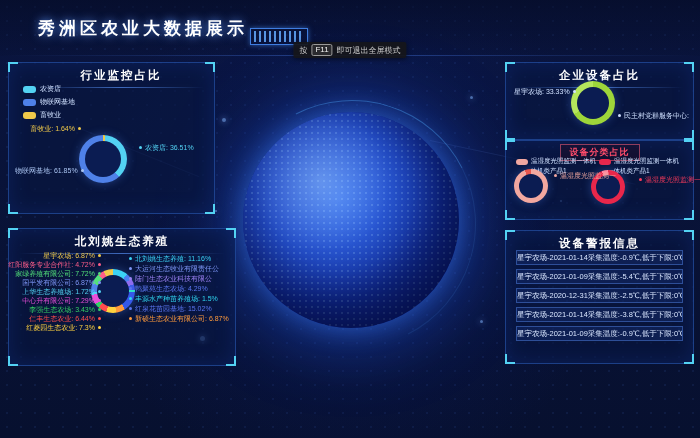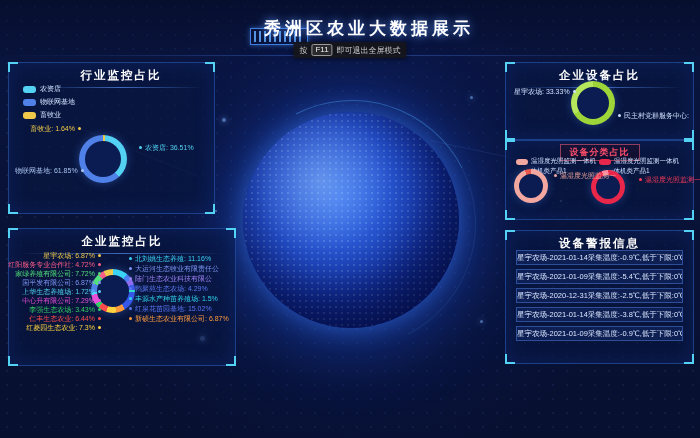--- a/index.html
+++ b/index.html
@@ -8,21 +8,21 @@
     font-family:"Liberation Sans",sans-serif;
     background:
       radial-gradient(circle at 50% 52%, rgba(30,80,230,.40), rgba(12,30,110,.18) 38%, rgba(0,0,0,0) 64%),
       radial-gradient(rgba(80,130,230,.10) 1px, rgba(0,0,0,0) 1px),
       linear-gradient(#0a1540,#07102f);
     background-size:auto,14px 14px,auto;
   }
   
   .header{position:absolute;left:0;top:0;right:0;height:56px;background:linear-gradient(rgba(4,10,34,.6),rgba(4,10,34,.1));}
   .header-line{position:absolute;left:0;top:55px;right:0;height:1px;background:linear-gradient(to right,rgba(0,0,0,0),rgba(70,120,230,.45),rgba(0,0,0,0));}
-  .title{position:absolute;top:17px;left:0;right:0;text-align:center;font-size:17px;font-weight:bold;color:#fff;letter-spacing:4px;text-shadow:0 0 10px rgba(90,150,255,.9);padding-left:38px;}
+  .title{position:absolute;top:17px;left:0;right:0;font-size:17px;font-weight:bold;color:#fff;letter-spacing:4px;text-shadow:0 0 10px rgba(90,150,255,.9);padding-left:38px;}
   .logo{position:absolute;left:250px;top:28px;width:50px;height:11px;border:1px solid #3f7de0;box-shadow:0 0 5px rgba(63,125,224,.7);padding:2px 3px;background:repeating-linear-gradient(90deg, rgba(100,170,255,.85) 0 2px, rgba(0,0,0,0) 2px 5px) content-box;}
   .hint{position:absolute;top:42px;left:50%;transform:translateX(-50%);display:flex;align-items:center;background:rgba(22,22,26,.93);padding:2px 6px;font-size:8px;color:#c9c9c9;border-radius:2px;box-shadow:0 1px 5px rgba(0,0,0,.55);white-space:nowrap;}
   .key{border:1px solid #9a9a9a;border-radius:2px;padding:0 3px;margin:0 4px;color:#f2f2f2;background:#2a2a2e;font-size:8px;line-height:10px;}
   
   .orbit{position:absolute;left:228px;top:100px;width:246px;height:246px;border-radius:50%;border:1px solid rgba(0,0,0,0);border-top-color:rgba(90,190,255,.38);border-right-color:rgba(90,190,255,.12);transform:rotate(18deg);}
   .globe{position:absolute;left:243px;top:112px;width:216px;height:216px;border-radius:50%;
     background:
       radial-gradient(circle at 36% 32%, rgba(160,205,255,.50), rgba(80,140,255,.22) 35%, rgba(0,0,0,0) 60%),
       radial-gradient(rgba(150,200,255,.30) 1px, rgba(0,0,0,0) 1.4px),
       radial-gradient(circle at 45% 40%, #2e66e8 0%, #1b43c8 40%, #0c2390 72%, #071a6e 100%);
@@ -126,21 +126,21 @@
         </li>
     </ul>
     <div class="donut d-industry" style="background: conic-gradient(rgb(240, 201, 74) 0%, rgb(240, 201, 74) 1.64%, rgb(83, 210, 243) 1.64%, rgb(83, 210, 243) 38.15%, rgb(79, 129, 232) 38.15%, rgb(79, 129, 232) 100%);"></div>
     <div class="co dot-r ind-a" style="color: rgb(240, 201, 74);">畜牧业: 1.64%</div>
     <div class="co dot-l ind-b" style="color: rgb(83, 210, 243);">农资店: 36.51%</div>
     <div class="co dot-r ind-c" style="color: rgb(169, 195, 240);">物联网基地: 61.85%</div>
   </section>
 
   <section class="panel p-enterprise">
     <div class="cx"></div>
-    <h2 class="ptitle">企业监控占比</h2>
+    <h2 class="ptitle">北刘姚生态养殖</h2>
     <div class="pdiv"></div>
     <div class="donut d-ent" style="background: conic-gradient(rgb(59, 210, 245) 0%, rgb(59, 210, 245) 11.16%, rgb(74, 125, 240) 11.16%, rgb(74, 125, 240) 15.56%, rgb(142, 108, 240) 15.56%, rgb(142, 108, 240) 19.96%, rgb(63, 90, 232) 19.96%, rgb(63, 90, 232) 24.25%, rgb(47, 224, 200) 24.25%, rgb(47, 224, 200) 25.75%, rgb(53, 88, 232) 25.75%, rgb(53, 88, 232) 40.77%, rgb(255, 154, 60) 40.77%, rgb(255, 154, 60) 47.64%, rgb(255, 210, 63) 47.64%, rgb(255, 210, 63) 54.94%, rgb(255, 77, 77) 54.94%, rgb(255, 77, 77) 61.38%, rgb(53, 208, 101) 61.38%, rgb(53, 208, 101) 64.81%, rgb(232, 79, 217) 64.81%, rgb(232, 79, 217) 72.1%, rgb(83, 210, 243) 72.1%, rgb(83, 210, 243) 73.82%, rgb(79, 129, 232) 73.82%, rgb(79, 129, 232) 80.69%, rgb(82, 224, 122) 80.69%, rgb(82, 224, 122) 88.41%, rgb(255, 94, 138) 88.41%, rgb(255, 94, 138) 93.13%, rgb(240, 201, 74) 93.13%, rgb(240, 201, 74) 100%);"></div>
     <div class="ent-left">
       <span class="co-row dot-r" style="color: rgb(240, 201, 74);">星宇农场: 6.87%</span>
       <span class="co-row dot-r" style="color: rgb(255, 94, 138);">红阳服务专业合作社: 4.72%</span>
       <span class="co-row dot-r" style="color: rgb(82, 224, 122);">家绿养殖有限公司: 7.72%</span>
       <span class="co-row dot-r" style="color: rgb(125, 149, 245);">国平发有限公司: 6.87%</span>
       <span class="co-row dot-r" style="color: rgb(83, 210, 243);">上华生态养殖场: 1.72%</span>
       <span class="co-row dot-r" style="color: rgb(232, 79, 217);">中心升有限公司: 7.29%</span>
       <span class="co-row dot-r" style="color: rgb(53, 208, 101);">李强生态农场: 3.43%</span>

